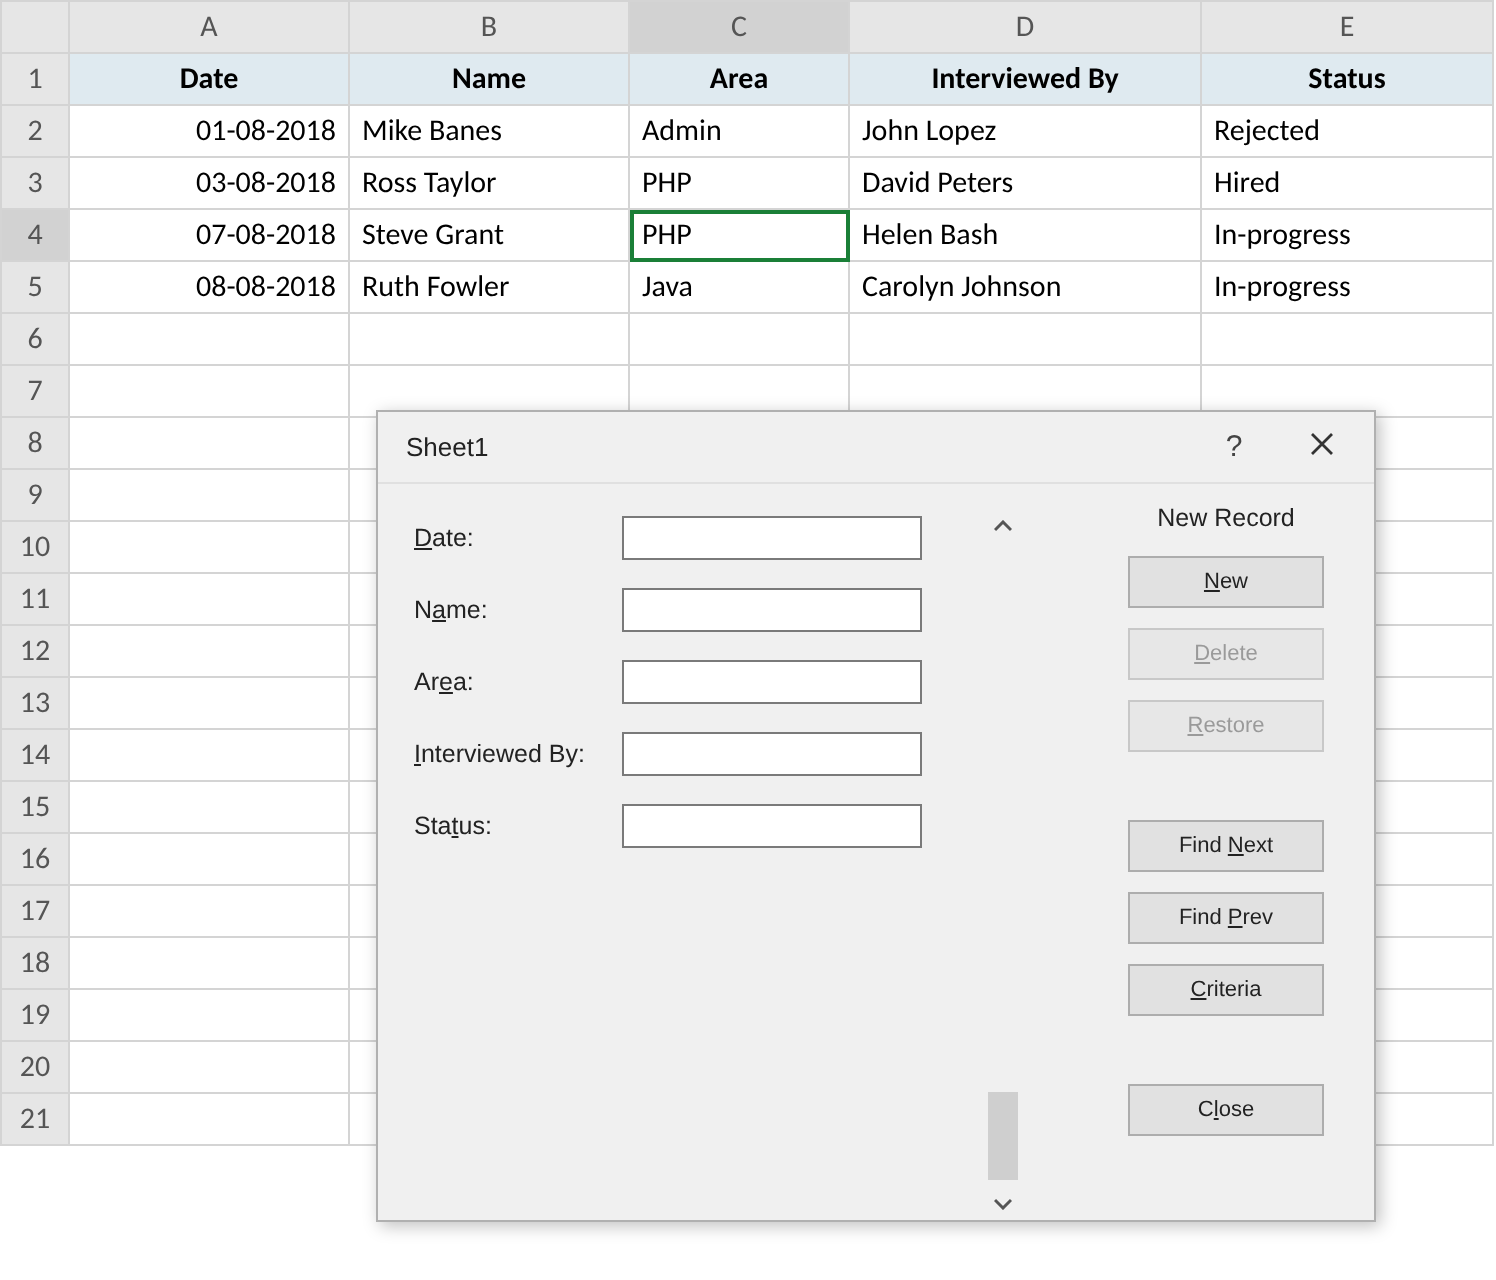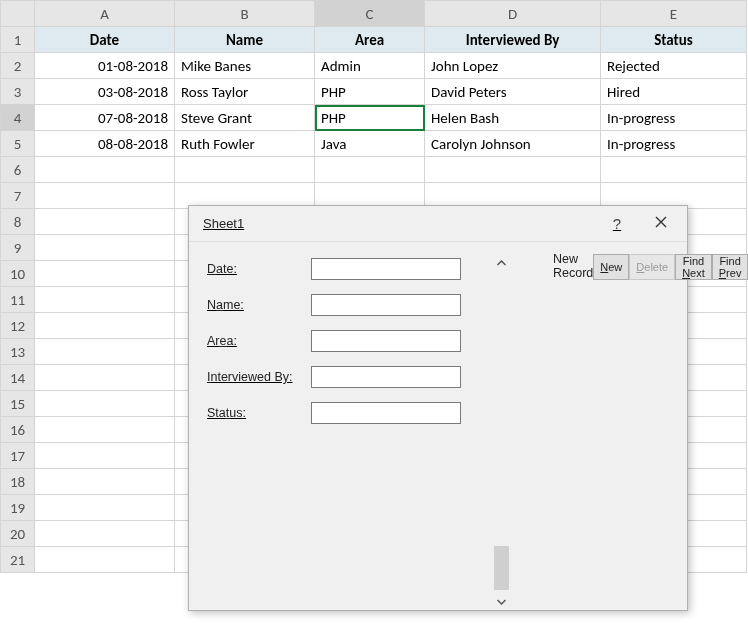--- a/index.html
+++ b/index.html
@@ -64,21 +64,20 @@
     position: absolute;
     left: 188px;
     top: 205px;
     width: 500px;
     height: 406px;
     background: #f0f0f0;
     border: 1px solid #b0b0b0;
     box-shadow: 2px 2px 8px rgba(0,0,0,0.25);
     font-family: "Segoe UI", Tahoma, sans-serif;
     font-size: 12.5px;
-    text-decoration: underline;
   }
   .dialog .titlebar {
     height: 36px;
     padding: 0 4px 0 14px;
     display: flex;
     align-items: center;
     border-bottom: 1px solid #e0e0e0;
   }
   .dialog .titlebar .title { flex: 1; color: #222; font-size: 13px; }
   .dialog .titlebar .tbtn {
@@ -110,21 +109,21 @@
     font-size: 12.5px;
     padding: 0 4px;
   }
 
   .rightcol {
     position: absolute;
     right: 14px;
     top: 10px;
     width: 120px;
     display: flex;
-    flex-direction: row;
+    flex-direction: column;
     align-items: center;
   }
   .rightcol .status-label {
     font-size: 12.5px;
     color: #222;
     margin-bottom: 12px;
   }
   .dbtn {
     width: 98px;
     height: 26px;
@@ -420,20 +419,23 @@
     </div>
 
     <div class="rightcol">
       <div class="status-label">New Record</div>
       <button class="dbtn">
           <span><u>N</u>ew</span>
         </button>
       <button class="dbtn disabled">
           <span><u>D</u>elete</span>
         </button>
+      <button class="dbtn disabled">
+          <span><u>R</u>estore</span>
+        </button>
       <div class="spacer"></div>
       <button class="dbtn">
           <span>Find <u>N</u>ext</span>
         </button>
       <button class="dbtn">
           <span>Find <u>P</u>rev</span>
         </button>
       <button class="dbtn">
           <span><u>C</u>riteria</span>
         </button>

